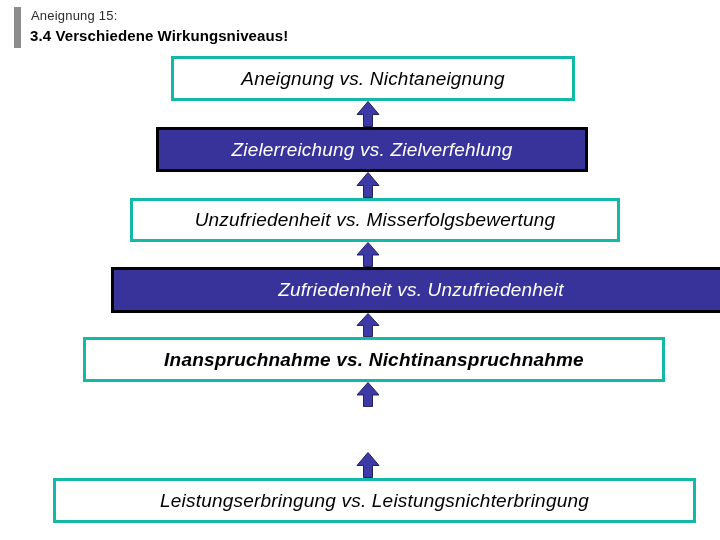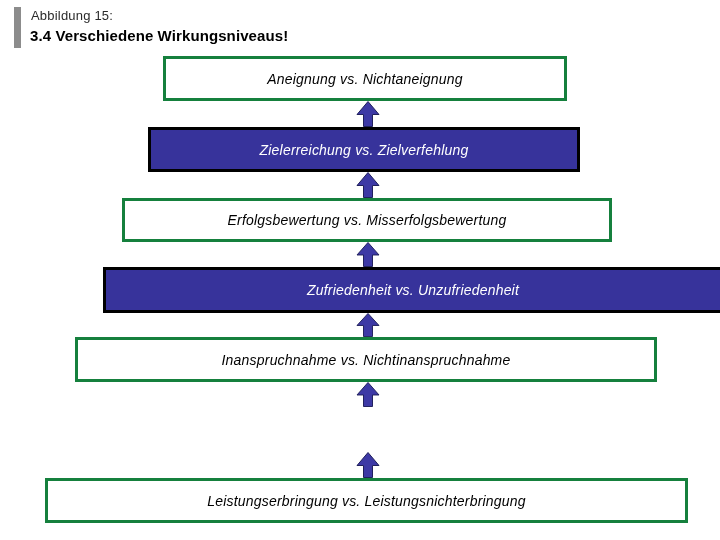--- a/index.html
+++ b/index.html
@@ -42,42 +42,43 @@
     line-height: 22px;
     font-weight: bold;
     color: #000000;
     letter-spacing: 0.1px;
   }
 
   
   .box {
     position: absolute;
     box-sizing: border-box;
-    border: 3px solid #15803d;
+    border: 3px solid #14b8a6;
     background: #ffffff;
     color: #000000;
     display: flex;
     align-items: center;
     justify-content: center;
     text-align: center;
     font-style: italic;
-    font-size: 14px;
+    font-size: 19px;
     letter-spacing: 0.2px;
     white-space: nowrap;
+    margin-left: 8px;
   }
   .box.filled {
     background: var(--blue, #37339b);
     color: var(--filled-text, #ffffff);
     border-color: #000000;
   }
   .b1 { left: 163px; top:  56px; width: 404px; height: 45px; }
   .b2 { left: 148px; top: 127px; width: 432px; height: 45px; }
   .b3 { left: 122px; top: 198px; width: 490px; height: 44px; }
   .b4 { left: 103px; top: 267px; width: 620px; height: 46px; }
-  .b5 { left:  75px; top: 337px; width: 582px; height: 45px; }
+  .b5 { left:  75px; top: 337px; width: 582px; height: 45px; font-weight: bold; }
   .b6 { left:  65px; top: 407px; width: 603px; height: 45px; }
   .b7 { left:  45px; top: 478px; width: 643px; height: 45px; }
 
   
   .arrow {
     position: absolute;
     left: 356px;
     width: 24px;
   }
   .arrow svg { display: block; width: 100%; height: 100%; }
@@ -92,26 +93,26 @@
   .a4 { top: 313px; height: 24px; }
   .a5 { top: 382px; height: 25px; }
   .a6 { top: 452px; height: 26px; }
 </style>
 </head>
 <body>
 
 <div class="stage">
 
   <div class="accent-bar"></div>
-  <div class="figure-label">Abbildung 15:</div>
+  <div class="figure-label">Aneignung 15:</div>
   <div class="slide-title">3.4 Verschiedene Wirkungsniveaus!</div>
 
   <div class="box b1">Aneignung vs. Nichtaneignung</div>
   <div class="box b2 filled">Zielerreichung vs. Zielverfehlung</div>
-  <div class="box b3">Erfolgsbewertung vs. Misserfolgsbewertung</div>
+  <div class="box b3">Unzufriedenheit vs. Misserfolgsbewertung</div>
   <div class="box b4 filled">Zufriedenheit vs. Unzufriedenheit</div>
   <div class="box b5">Inanspruchnahme vs. Nichtinanspruchnahme</div>
   <div class="box b7">Leistungserbringung vs. Leistungsnichterbringung</div>
 
   <div class="arrow a1">
     <svg viewBox="0 0 24 26" preserveAspectRatio="none">
         <polygon points="12,0.5 23,13.5 16.5,13.5 16.5,25.5 7.5,25.5 7.5,13.5 1,13.5"></polygon>
       </svg>
   </div>
   <div class="arrow a2">

